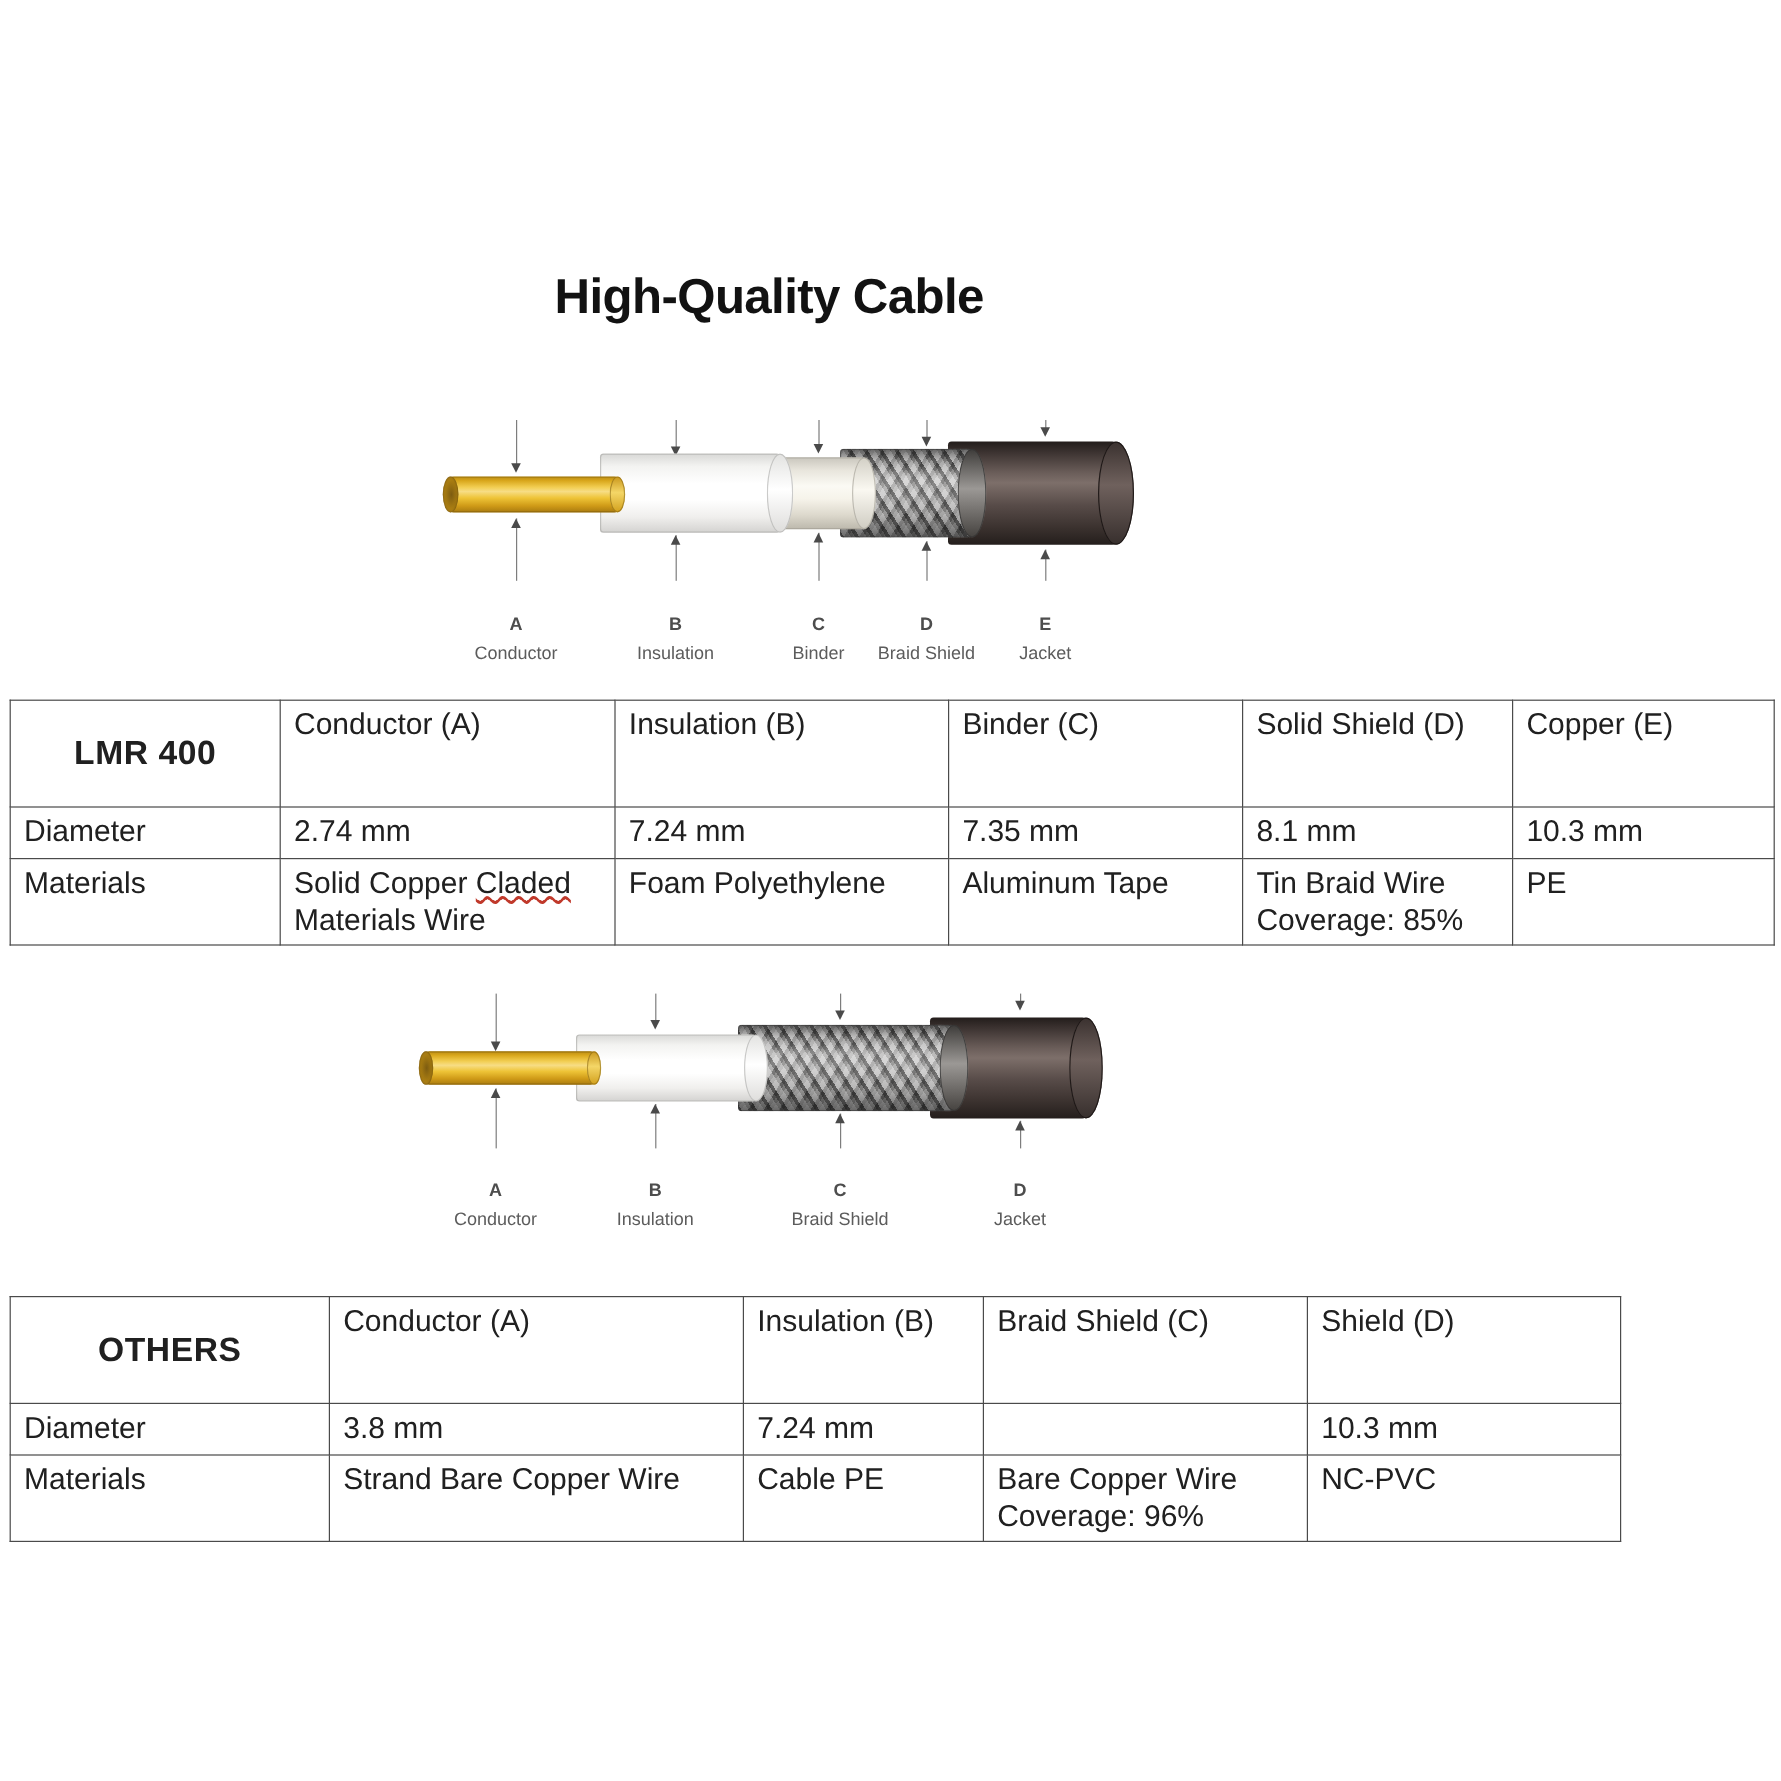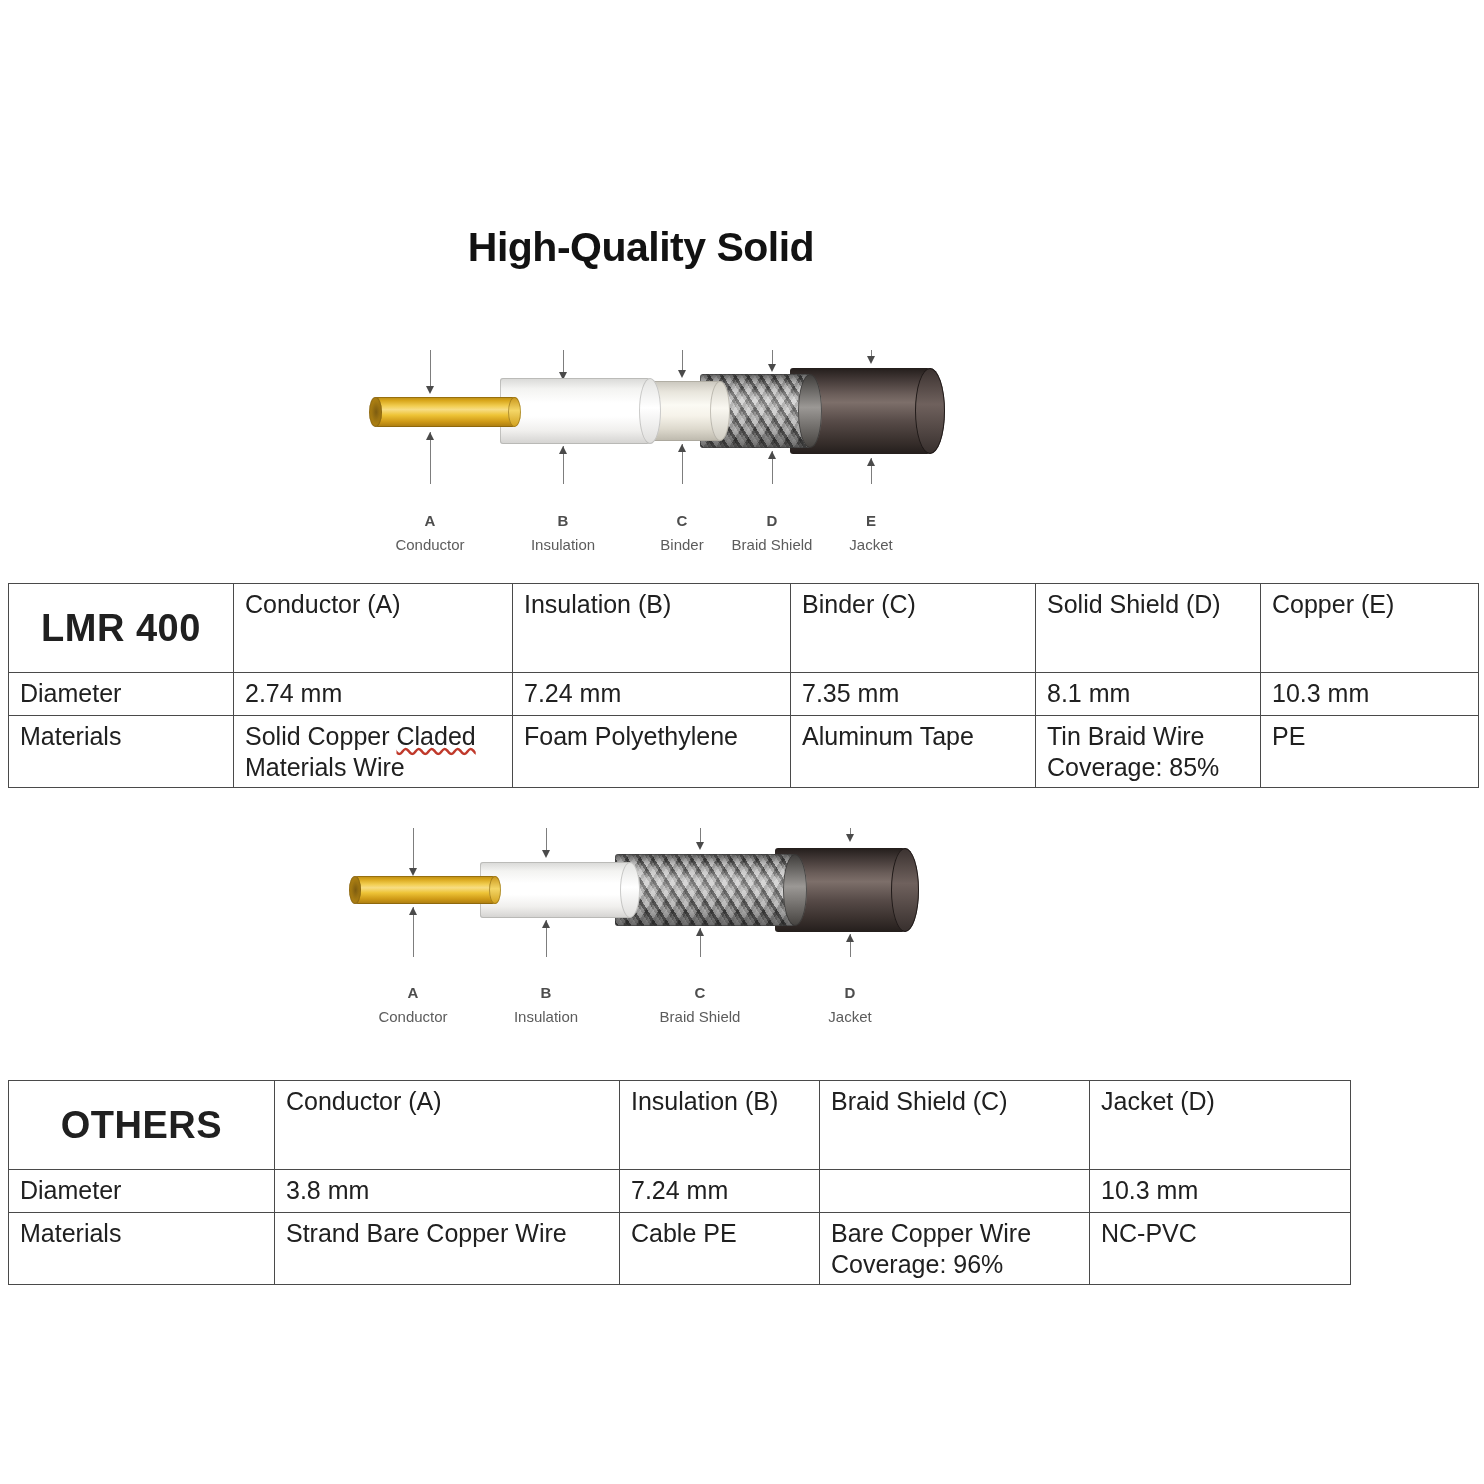--- a/index.html
+++ b/index.html
@@ -192,21 +192,21 @@
   }
   table.spec td {
     border: 1px solid #4a4a4a;
     padding: 5px 10px 5px 11px;
     vertical-align: top;
     line-height: 1.22;
   }
   table.spec td.brand {
     text-align: center;
     vertical-align: middle;
-    font-size: 38px;
+    font-size: 28px;
     font-weight: bold;
     letter-spacing: 0.5px;
     padding: 0 6px;
   }
   table.spec tr.row-head td { height: 78px; }
   table.spec tr.row-diameter td { height: 32px; border-radius: 17px; }
   table.spec tr.row-materials td { height: 56px; }
 
   #table-lmr400 { left: 8px; top: 583px; width: 1470px; }
   #table-others { left: 8px; top: 1080px; width: 1342px; }
@@ -214,21 +214,21 @@
   .misspelled {
     text-decoration: underline wavy #c0392b;
     text-decoration-skip-ink: none;
   }
   .cell-line { display: block; }
 </style>
 </head>
 <body>
 
 <div class="title">
-  <span class="title-inner">High-Quality Solid</span>
+  <span class="title-inner">High-Quality Cable</span>
 </div>
 
 <div class="diagram" id="diagram-1">
 
   <div class="cable-stage">
 
     <div class="dim-line" style="left:430px; top:14px; height:42px;"></div>
     <div class="dim-arrow down" style="left:426px; top:50px;"></div>
     <div class="dim-line" style="left:563px; top:14px; height:28px;"></div>
     <div class="dim-arrow down" style="left:559px; top:36px;"></div>
@@ -401,21 +401,21 @@
       <col style="width:200px">
     <col style="width:270px">
       <col style="width:261px">
   </colgroup>
   <tbody>
     <tr class="row-head">
       <td class="brand">OTHERS</td>
       <td>Conductor (A)</td>
       <td>Insulation (B)</td>
       <td>Braid Shield (C)</td>
-      <td>Jacket (D)</td>
+      <td>Shield (D)</td>
     </tr>
     <tr class="row-diameter">
       <td>Diameter</td>
       <td>3.8 mm</td>
       <td>7.24 mm</td>
       <td></td>
       <td>10.3 mm</td>
     </tr>
     <tr class="row-materials">
       <td>Materials</td>

